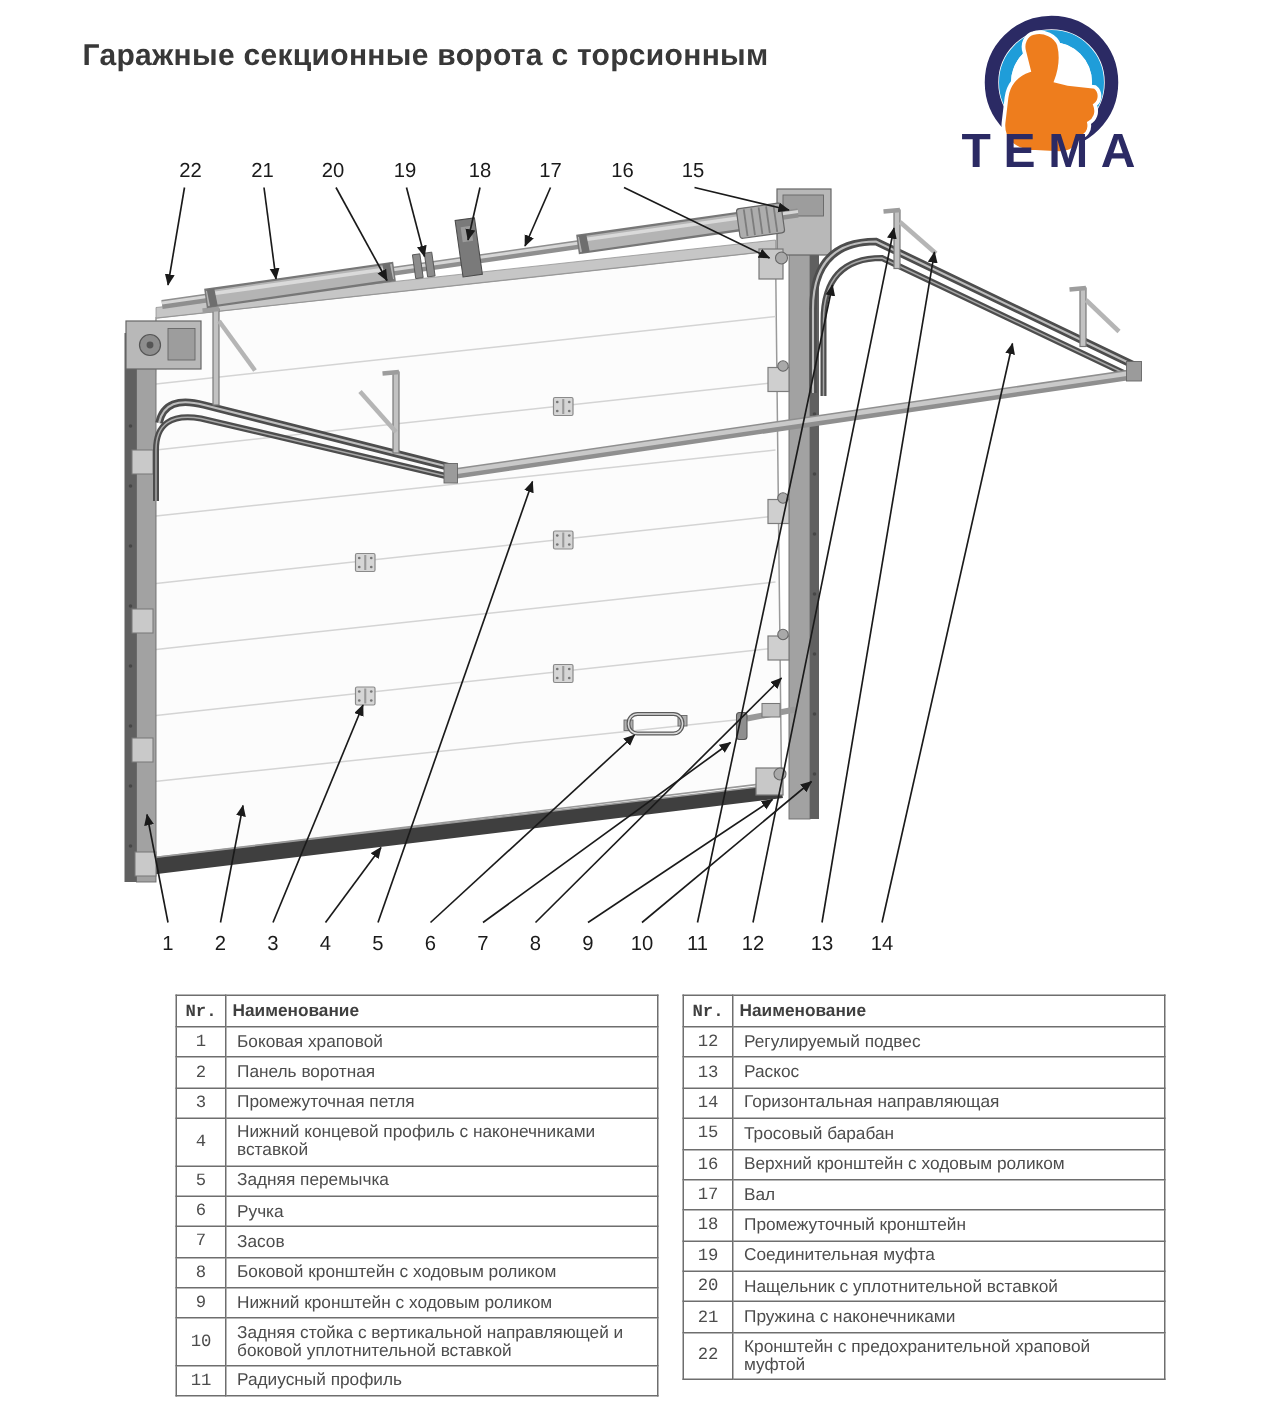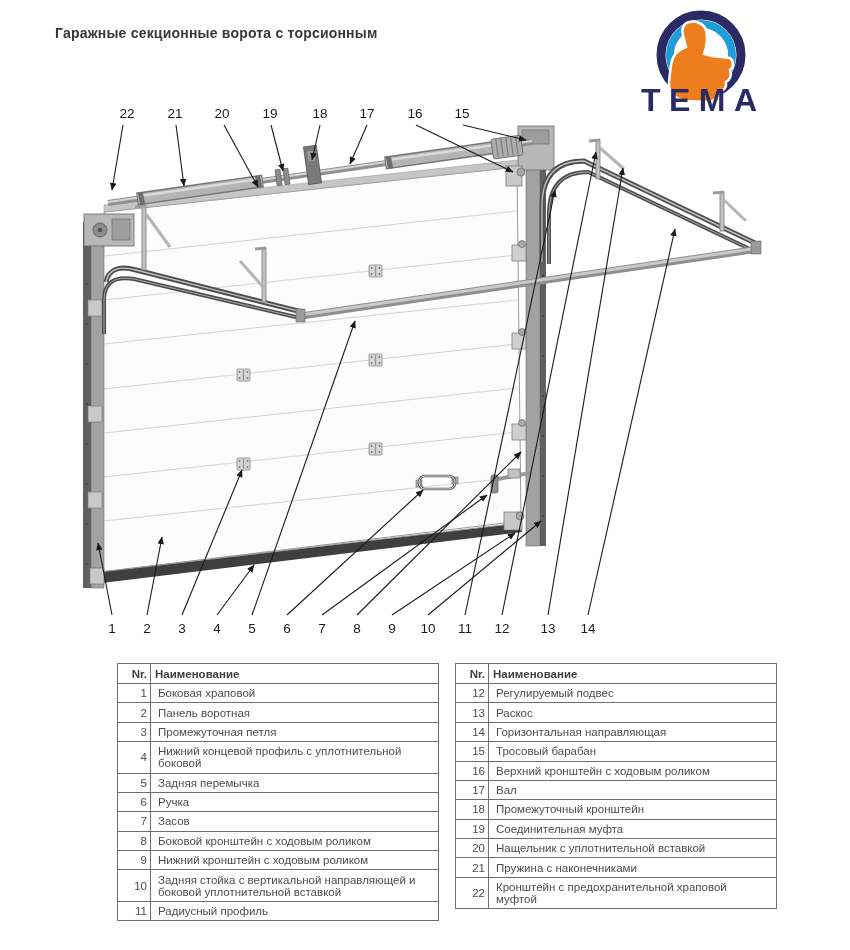--- a/index.html
+++ b/index.html
@@ -1,32 +1,32 @@
 <!DOCTYPE html>
 <html><head>
 <meta charset="utf-8">
 <style>
   html,body{margin:0;padding:0;background:#fff;}
   #page{position:relative;width:850px;height:950px;background:#fff;overflow:hidden;
         font-family:"Liberation Sans",sans-serif;}
   
-  #title{position:absolute;left:55px;top:24px;width:600px;font-size:14px;font-weight:bold;
+  #title{position:absolute;left:55px;top:24px;width:600px;font-size:20px;font-weight:bold;
          color:#383838;line-height:1.32;letter-spacing:.2px;}
   
   #logo{position:absolute;left:633px;top:8px;width:134px;height:112px;}
   
   #diagram{position:absolute;left:0;top:0;width:850px;height:660px;}
   
   table.parts{position:absolute;border-collapse:collapse;width:322px;background:#fff;
               font-size:11.5px;color:#4c4c4c;table-layout:fixed;}
   #table-left{left:117px;top:663px;}
   #table-right{left:455px;top:663px;}
   table.parts th,table.parts td{border:1px solid #6e6e6e;padding:3.2px 7px;vertical-align:middle;}
   table.parts th{font-weight:bold;color:#3f3f3f;text-align:left;padding:3.5px 4px;}
-  table.parts th:first-child,table.parts td:first-child{width:26px;text-align:right;padding-left:3px;padding-right:3px;}
+  table.parts th:first-child,table.parts td:first-child{width:26px;text-align:center;padding-left:3px;padding-right:3px;font-family:Liberation Mono, monospace;}
   table.parts td:last-child{text-align:left;}
 </style>
 </head>
 <body>
 
 <div id="page">
 
   <div id="title">
     <div>Гаражные секционные ворота с торсионным</div>
   </div>
@@ -335,21 +335,21 @@
         <tr>
           <td>2</td>
           <td>Панель воротная</td>
         </tr>
         <tr>
           <td>3</td>
           <td>Промежуточная петля</td>
         </tr>
         <tr>
           <td>4</td>
-          <td>Нижний концевой профиль с уплотнительной боковой</td>
+          <td>Нижний концевой профиль с наконечниками вставкой</td>
         </tr>
         <tr>
           <td>5</td>
           <td>Задняя перемычка</td>
         </tr>
         <tr>
           <td>6</td>
           <td>Ручка</td>
         </tr>
         <tr>

